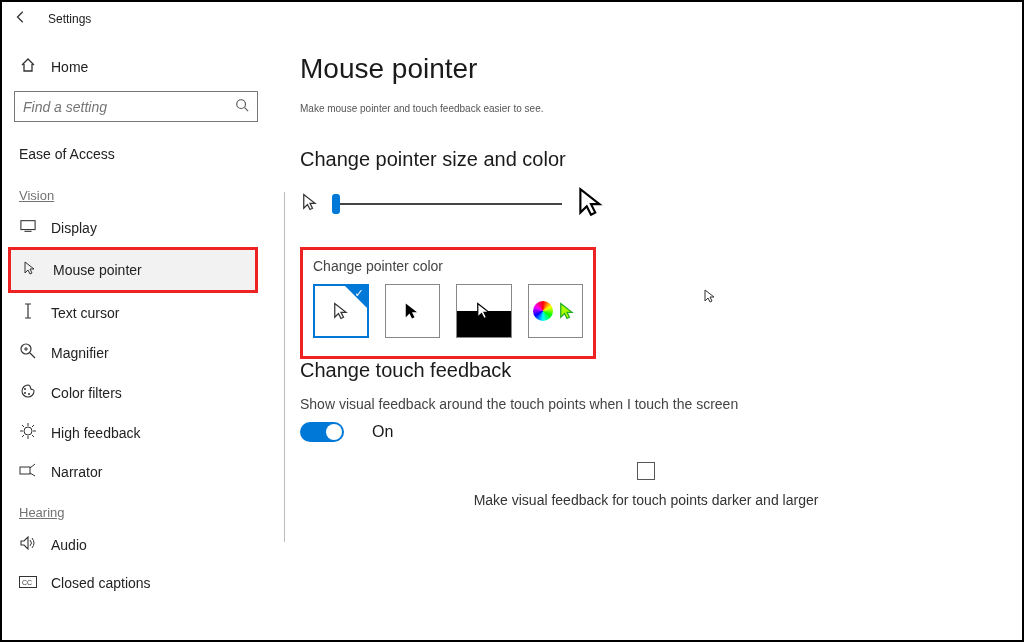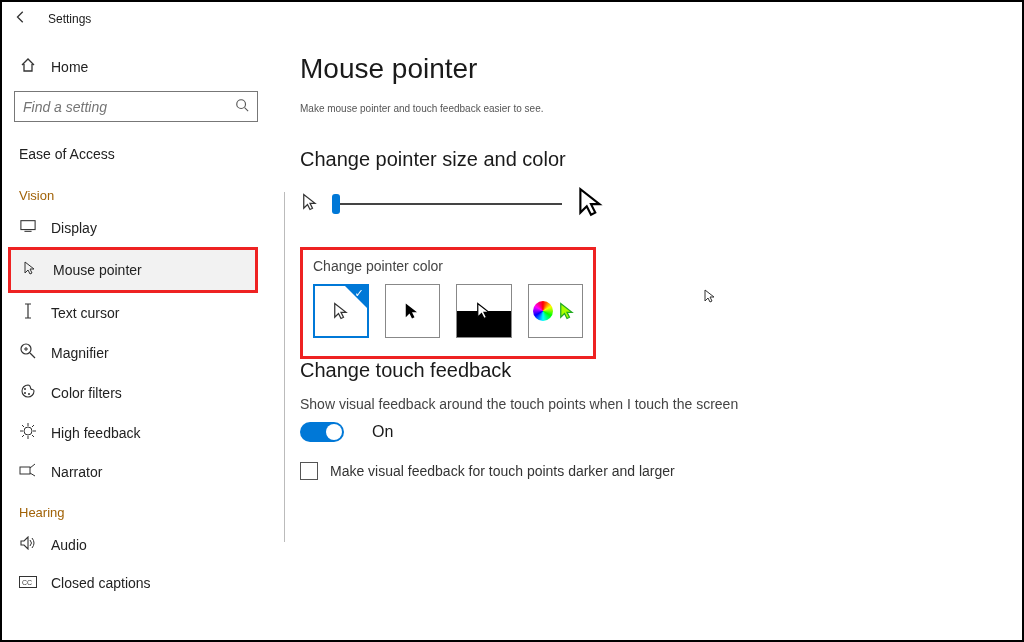--- a/index.html
+++ b/index.html
@@ -51,22 +51,23 @@
     font-style: italic;
     background: transparent;
   }
   .sidebar .category {
     font-weight: 400;
     font-size: 14px;
     padding: 10px 5px 12px 5px;
   }
   .sidebar .group-label {
     font-size: 13px;
-    color: #a16207;
+    color: #737373;
     padding: 14px 5px 6px 5px;
+    text-decoration: underline;
   }
   .sidebar .nav-item.highlighted {
     border: 3px solid #e22;
     background: #f2f2f2;
     margin-left: -6px;
     padding-left: 10px;
   }
   .main {
     flex: 1;
     padding: 18px 30px;
@@ -126,21 +127,21 @@
     margin-right: 4px;
   }
   .toggle-row { display: flex; align-items: center; gap: 28px; margin: 10px 0 20px 0; }
   .toggle {
     width: 44px; height: 20px; border-radius: 10px; background: #0078d7; position: relative;
   }
   .toggle .knob {
     position: absolute; right: 2px; top: 2px;
     width: 16px; height: 16px; border-radius: 50%; background: #fff;
   }
-  .checkbox-row { display: flex; align-items: center; gap: 12px; font-size: 14px; color:#333; }
+  .checkbox-row { display: flex; align-items: center; gap: 12px; font-size: 14px; color:#333;flex-direction:column; }
   .checkbox { width: 18px; height: 18px; border: 1px solid #555; }
   .big-cursor svg { width: 34px; height: 34px; }
   .small-cursor svg { width: 20px; height: 20px; }
   .decor-cursor { position: absolute; left: 700px; top: 286px; }
 </style>
 </head>
 <body>
 
 <div class="titlebar">
   <span class="back-icon">

